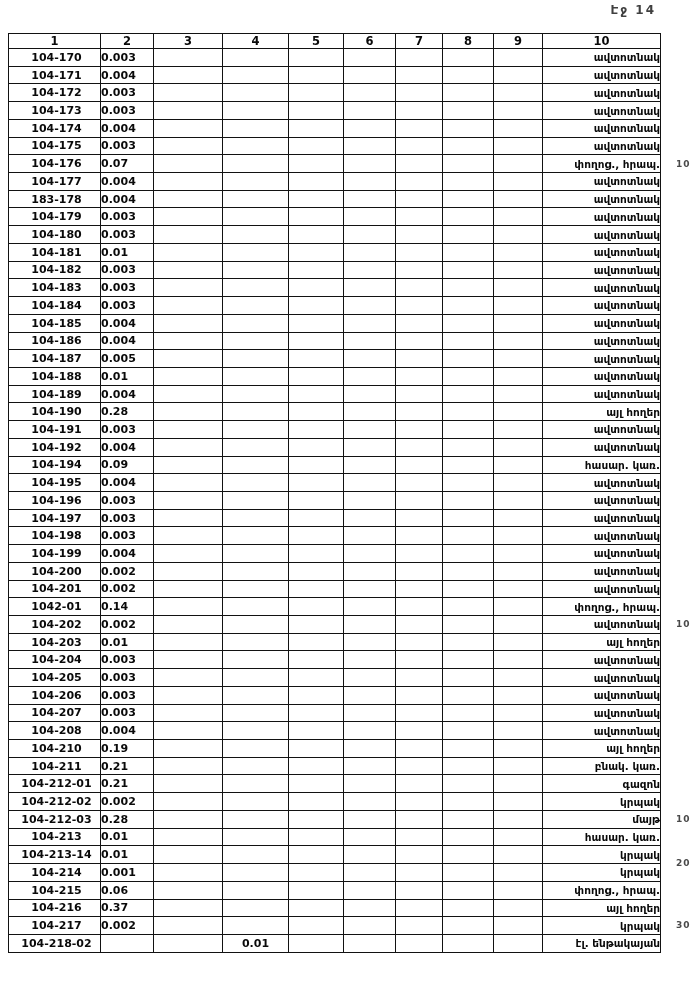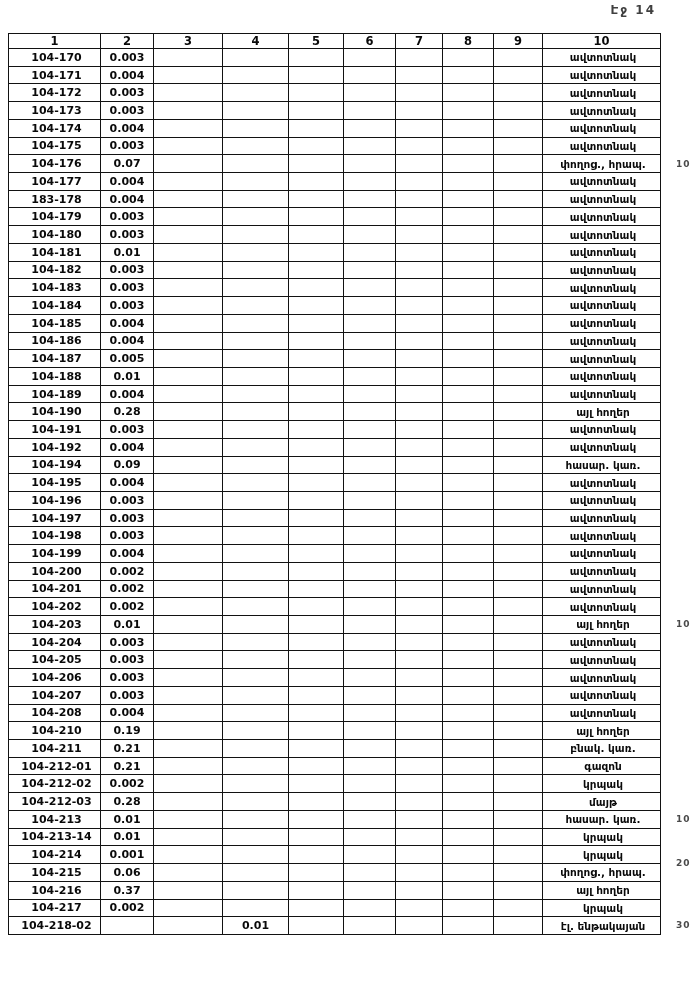--- a/index.html
+++ b/index.html
@@ -48,23 +48,23 @@
   }
   .doc-table tr.data-row {
     height: 17.72px;
   }
   .doc-table td {
     font-size: 11px;
     font-weight: bold;
     color: #0a0a0a;
   }
   td.c-id   { padding-left: 4px; text-align: center; }
-  td.c-val  { text-align: center; }
+  td.c-val  { text-align: left; }
   td.c-mid  { text-align: center; }
-  td.c-use  { padding-left: 3px; text-align: center; font-size: 10.5px; }
+  td.c-use  { padding-left: 3px; text-align: right; font-size: 10.5px; }
   .margin-mark {
     position: absolute;
     left: 676px;
     font-size: 9px;
     font-weight: bold;
     color: #2a2a2a;
     opacity: 0.85;
     letter-spacing: 1px;
   }
 </style>
@@ -467,20 +467,32 @@
     <td class="c-mid"></td>
     <td class="c-mid"></td>
     <td class="c-mid"></td>
     <td class="c-mid"></td>
     <td class="c-mid"></td>
     <td class="c-mid"></td>
     <td class="c-mid"></td>
     <td class="c-use">ավտոտնակ</td>
   </tr>
       <tr class="data-row">
+    <td class="c-id">1042-01</td>
+    <td class="c-val">0.14</td>
+    <td class="c-mid"></td>
+    <td class="c-mid"></td>
+    <td class="c-mid"></td>
+    <td class="c-mid"></td>
+    <td class="c-mid"></td>
+    <td class="c-mid"></td>
+    <td class="c-mid"></td>
+    <td class="c-use">փողոց., հրապ.</td>
+  </tr>
+      <tr class="data-row">
     <td class="c-id">104-202</td>
     <td class="c-val">0.002</td>
     <td class="c-mid"></td>
     <td class="c-mid"></td>
     <td class="c-mid"></td>
     <td class="c-mid"></td>
     <td class="c-mid"></td>
     <td class="c-mid"></td>
     <td class="c-mid"></td>
     <td class="c-use">ավտոտնակ</td>

